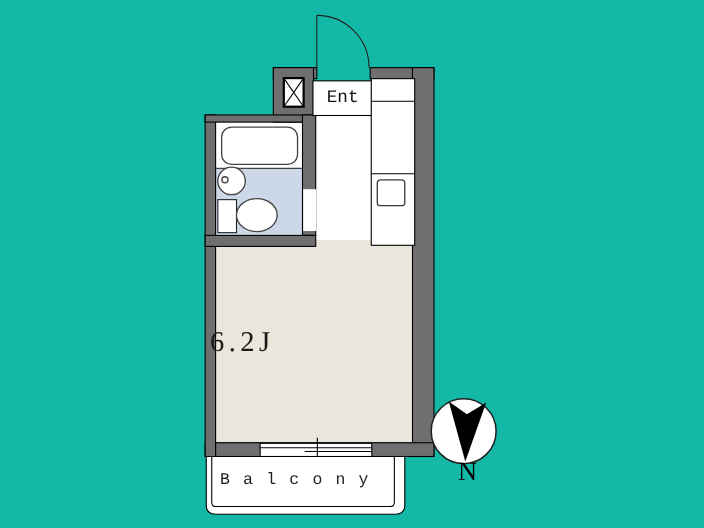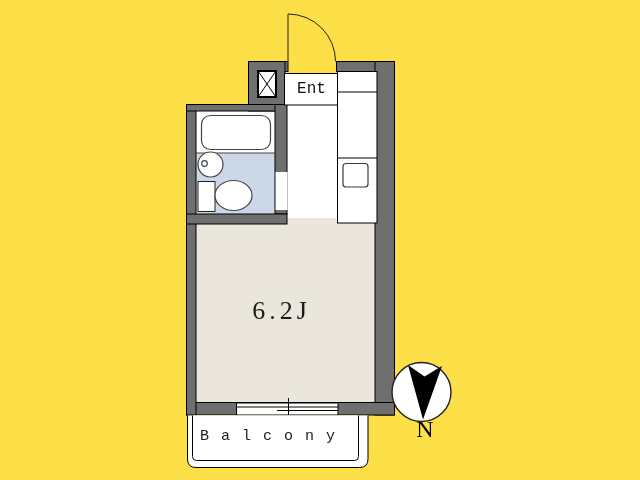--- a/index.html
+++ b/index.html
@@ -1,20 +1,20 @@
 <!DOCTYPE html>
 <html><head>
 <meta charset="utf-8">
 <style>
   html,body{margin:0;padding:0;background:#fff;}
-  #canvas{position:relative;width:640px;height:480px;background:#fde047;font-family:"Liberation Sans",sans-serif;overflow:hidden;}
+  #canvas{position:relative;width:640px;height:480px;background:#14b8a6;font-family:"Liberation Sans",sans-serif;overflow:hidden;}
   #plan-svg{position:absolute;left:0;top:0;}
   .label{position:absolute;}
   #ent-label{left:285px;top:74px;width:53px;height:31px;line-height:31px;text-align:center;font-family:"Liberation Mono",monospace;font-size:16px;color:#111;}
-  #room-label{left:191px;top:296px;width:181px;text-align:center;font-family:"Liberation Serif",serif;font-size:26px;letter-spacing:4px;color:#1a1a1a;}
+  #room-label{left:191px;top:296px;width:181px;text-align:left;font-family:"Liberation Serif",serif;font-size:26px;letter-spacing:4px;color:#1a1a1a;}
   #balcony-label{left:188px;top:428px;width:166px;padding-left:12px;box-sizing:border-box;text-align:left;font-family:"Liberation Mono",monospace;font-size:15px;letter-spacing:12px;color:#222;}
   #north-label{left:403px;top:416px;width:44px;text-align:center;font-family:"Liberation Serif",serif;font-size:24px;color:#000;}
 </style>
 </head>
 <body>
 
 <div id="canvas">
   <svg id="plan-svg" width="640" height="480" viewBox="0 0 640 480">
 
     <g>

